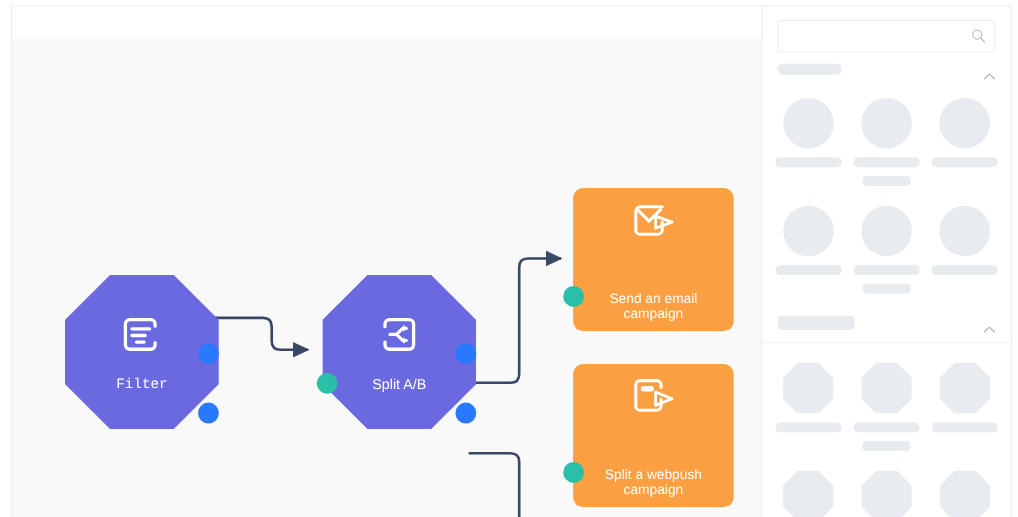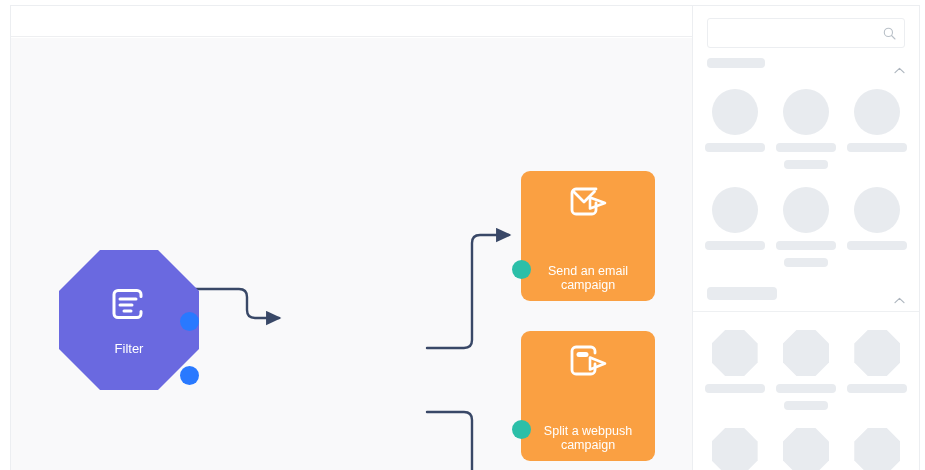--- a/index.html
+++ b/index.html
@@ -19,21 +19,21 @@
   .canvas{position:absolute;left:0;top:32px;right:0;bottom:0;background:#f9f9fa;overflow:hidden;}
 
   
   .wires{position:absolute;left:0;top:0;width:682px;height:433px;}
 
   
   .node{position:absolute;}
   .oct{width:140px;height:140px;background:#6a69e0;
        clip-path:polygon(29.3% 0,70.7% 0,100% 29.3%,100% 70.7%,70.7% 100%,29.3% 100%,0 70.7%,0 29.3%);
        display:flex;flex-direction:column;align-items:center;justify-content:center;}
-  .rect{width:134px;height:130px;background:#faa042;border-radius:9px;
+  .rect{width:146px;height:130px;background:#faa042;border-radius:9px;
         display:flex;flex-direction:column;align-items:center;justify-content:center;gap:24px;}
   .node-icon{display:block;}
   .node-label{color:#ffffff;font-size:13px;line-height:15px;text-align:center;margin-top:7px;}
   .oct .node-label{margin-top:9px;}
   .rect .node-label{margin-top:11px;font-size:12.5px;line-height:14px;}
 
   .port{position:absolute;width:19px;height:19px;border-radius:50%;}
   .port.out{background:#2979ff;}
   .port.in{background:#2cbfa8;}
 
@@ -82,36 +82,53 @@
           </marker>
         </defs>
 
         <path d="M174,251 L228,251 Q236,251 236,259 L236,272 Q236,280 244,280 L268,280" fill="none" stroke="#394867" stroke-width="2.4" stroke-linecap="round" marker-end="url(#arw)"></path>
 
         <path d="M416,310 L453,310 Q461,310 461,302 L461,205 Q461,197 469,197 L498,197" fill="none" stroke="#394867" stroke-width="2.4" stroke-linecap="round" marker-end="url(#arw)"></path>
 
         <path d="M416,374 L453,374 Q461,374 461,382 L461,450 Q461,458 469,458 L498,458" fill="none" stroke="#394867" stroke-width="2.4" stroke-linecap="round" marker-end="url(#arw)"></path>
       </svg>
 
-      <div class="node" style="left:48px;top:212px;">
+      <div class="node" style="left:48px;top:212px;font-family:Liberation Mono, monospace;">
         <div class="oct">
           <span class="node-icon">
             <svg width="44" height="44" viewBox="0 0 44 44" xmlns="http://www.w3.org/2000/svg">
               <path d="M34 12.5 V10.5 a4 4 0 0 0-4-4 H11 a4 4 0 0 0-4 4 v19 a4 4 0 0 0 4 4 h19 a4 4 0 0 0 4-4 v-2" fill="none" stroke="#ffffff" stroke-width="3" stroke-linecap="round"></path>
               <line x1="13" y1="15" x2="29" y2="15" stroke="#ffffff" stroke-width="3" stroke-linecap="round"></line>
               <line x1="13" y1="21" x2="25" y2="21" stroke="#ffffff" stroke-width="3" stroke-linecap="round"></line>
               <line x1="17" y1="27" x2="24" y2="27" stroke="#ffffff" stroke-width="3" stroke-linecap="round"></line>
             </svg>
           </span>
           <span class="node-label">Filter</span>
         </div>
         <span class="port out" style="left:121px;top:62px;"></span>
         <span class="port out" style="left:121px;top:116px;"></span>
       </div>
 
+      <div class="node" style="left:282px;top:212px;">
+        <div class="oct">
+          <span class="node-icon">
+            <svg width="44" height="44" viewBox="0 0 44 44" xmlns="http://www.w3.org/2000/svg">
+              <path d="M9 13 V10.5 a4 4 0 0 1 4-4 h18 a4 4 0 0 1 4 4 v19 a4 4 0 0 1-4 4 H13 a4 4 0 0 1-4-4 V27" fill="none" stroke="#ffffff" stroke-width="3" stroke-linecap="round"></path>
+              <path d="M13.5 20 h6 l5.5-5.5 h3.5" fill="none" stroke="#ffffff" stroke-width="2.8" stroke-linecap="round" stroke-linejoin="round"></path>
+              <path d="M19.5 20 l5.5 5.5 h3.5" fill="none" stroke="#ffffff" stroke-width="2.8" stroke-linecap="round" stroke-linejoin="round"></path>
+              <path d="M25.5 11.5 L29.5 14.5 L25.5 17.5 Z" fill="#ffffff"></path>
+              <path d="M25.5 22.5 L29.5 25.5 L25.5 28.5 Z" fill="#ffffff"></path>
+            </svg>
+          </span>
+          <span class="node-label">Split A/B</span>
+        </div>
+        <span class="port in" style="left:-5px;top:89px;"></span>
+        <span class="port out" style="left:121px;top:62px;"></span>
+        <span class="port out" style="left:121px;top:116px;"></span>
+      </div>
 
       <div class="node" style="left:510px;top:133px;">
         <div class="rect">
           <span class="node-icon">
             <svg width="46" height="44" viewBox="0 0 46 44" xmlns="http://www.w3.org/2000/svg">
               <path d="M31 8 H11 a4 4 0 0 0-4 4 v17 a4 4 0 0 0 4 4 h16 a4 4 0 0 0 4-4 V22" fill="none" stroke="#ffffff" stroke-width="2.8" stroke-linecap="round"></path>
               <path d="M8.5 10.5 L19 21 L29.5 10.5" fill="none" stroke="#ffffff" stroke-width="2.8" stroke-linecap="round" stroke-linejoin="round"></path>
               <path d="M25 16.5 L40 22 L25 27.5 Z" fill="none" stroke="#ffffff" stroke-width="2.6" stroke-linejoin="round"></path>
             </svg>
           </span>

